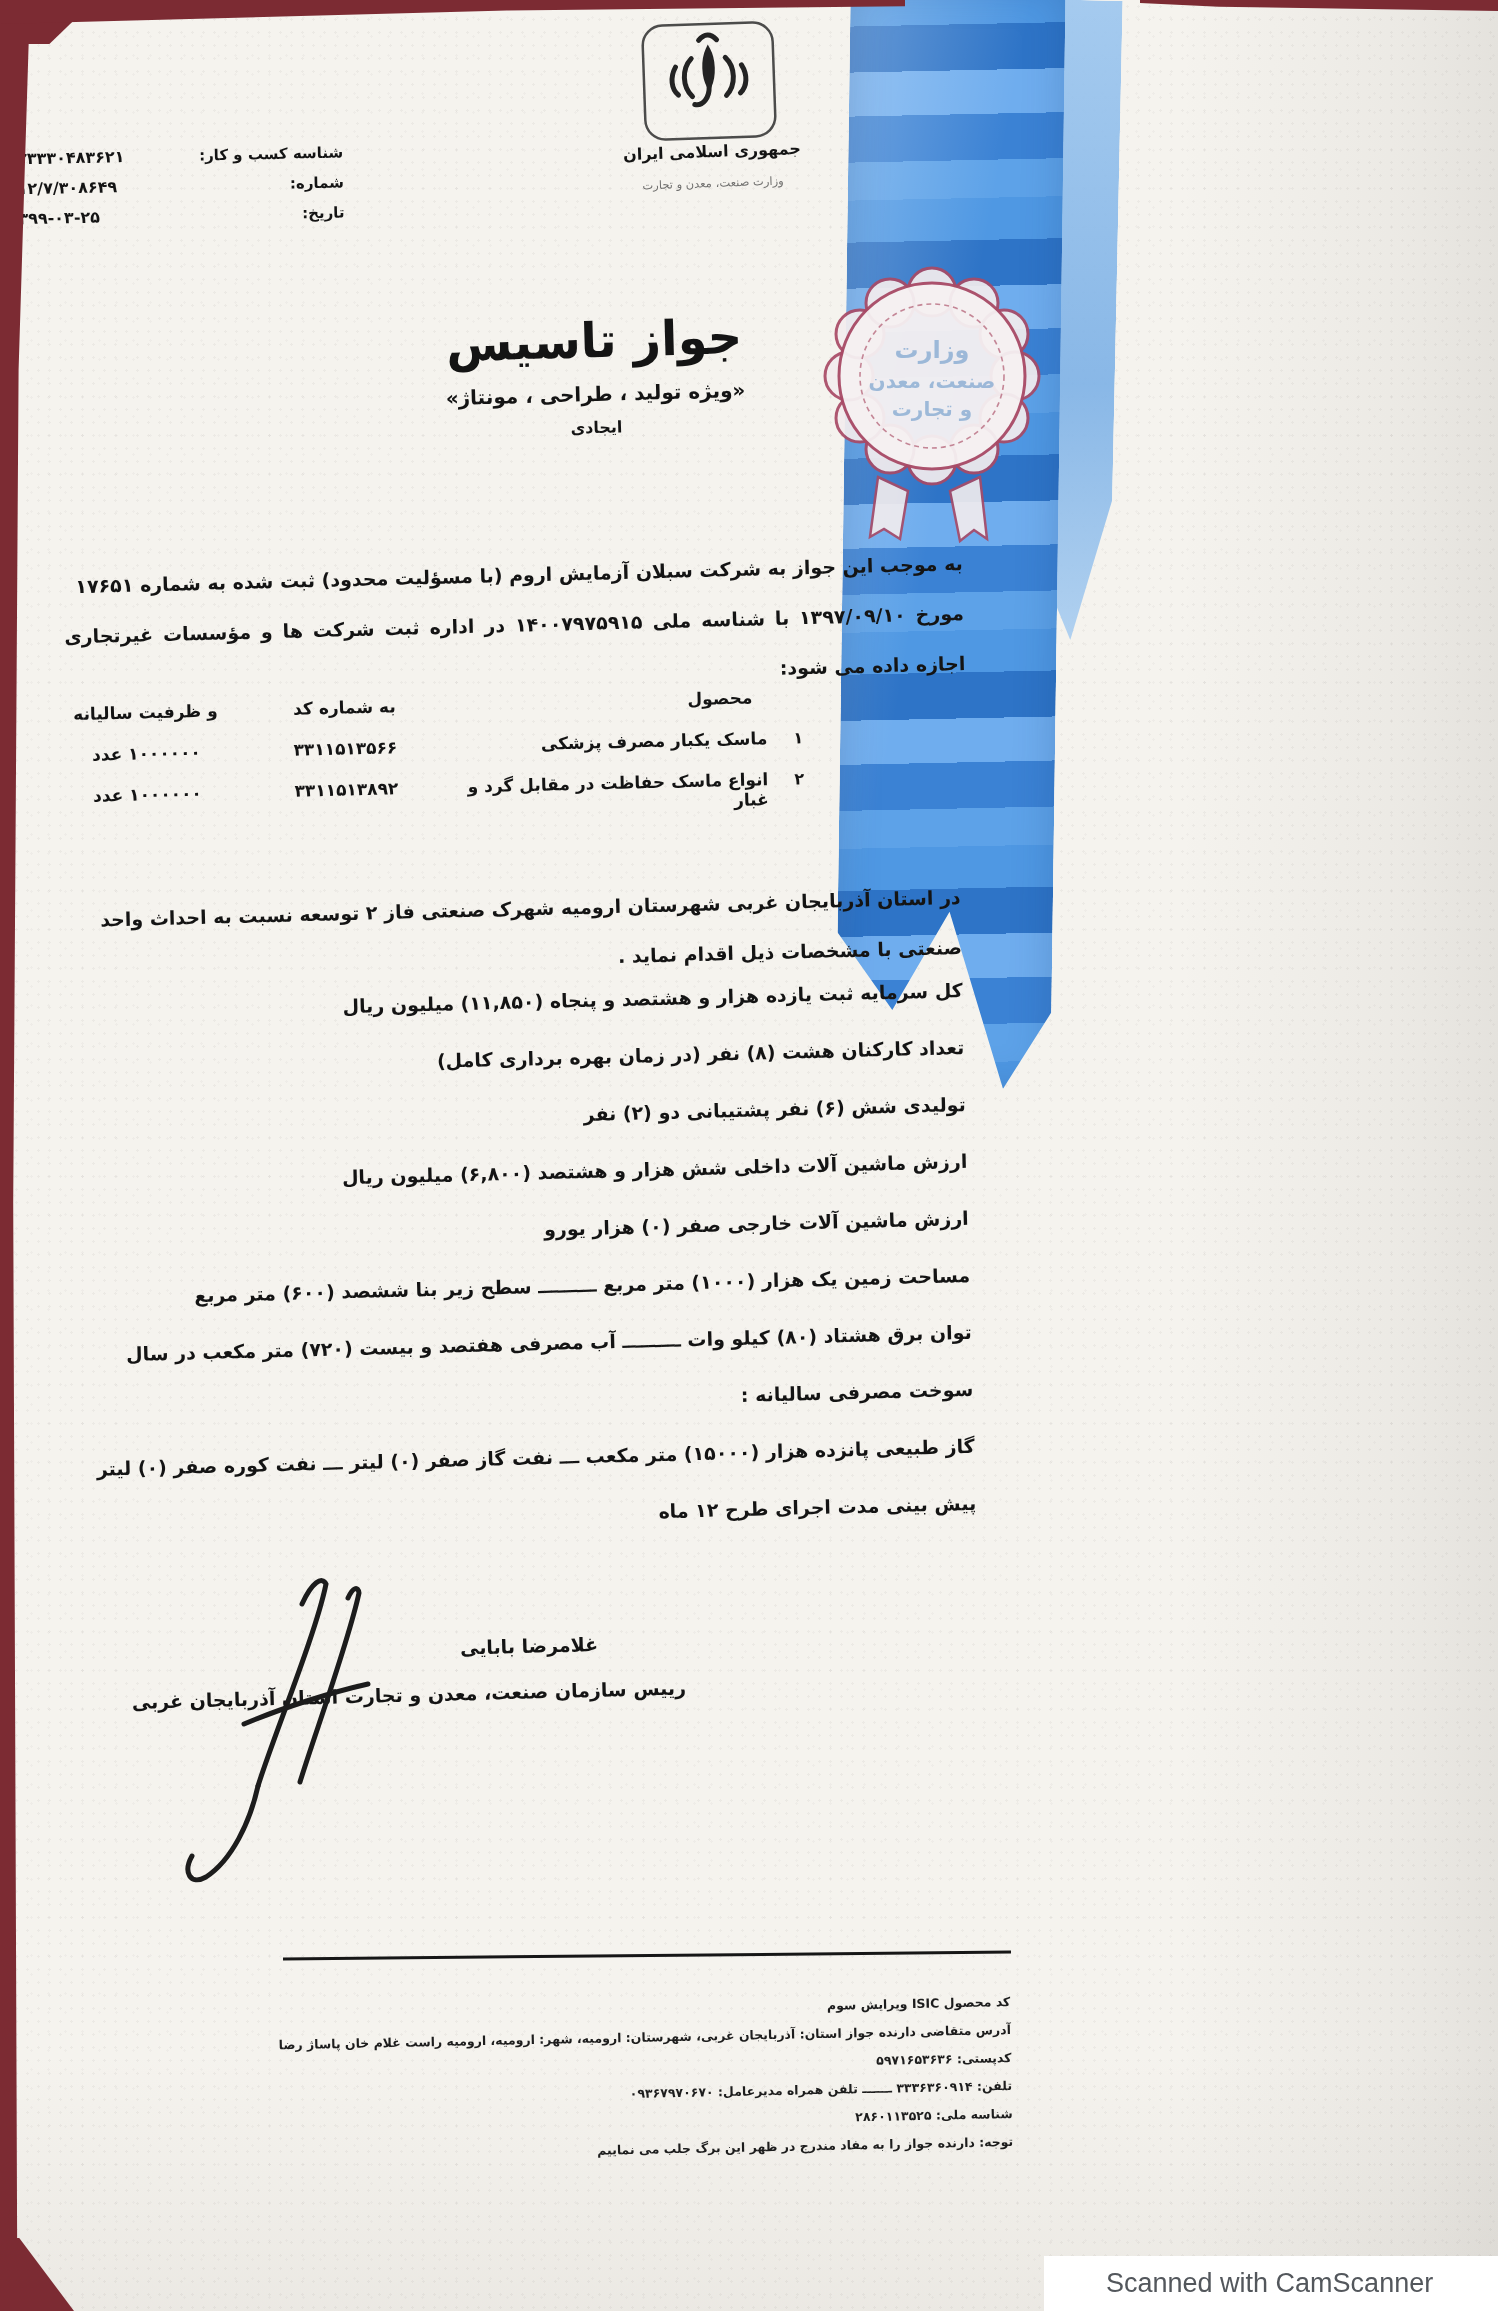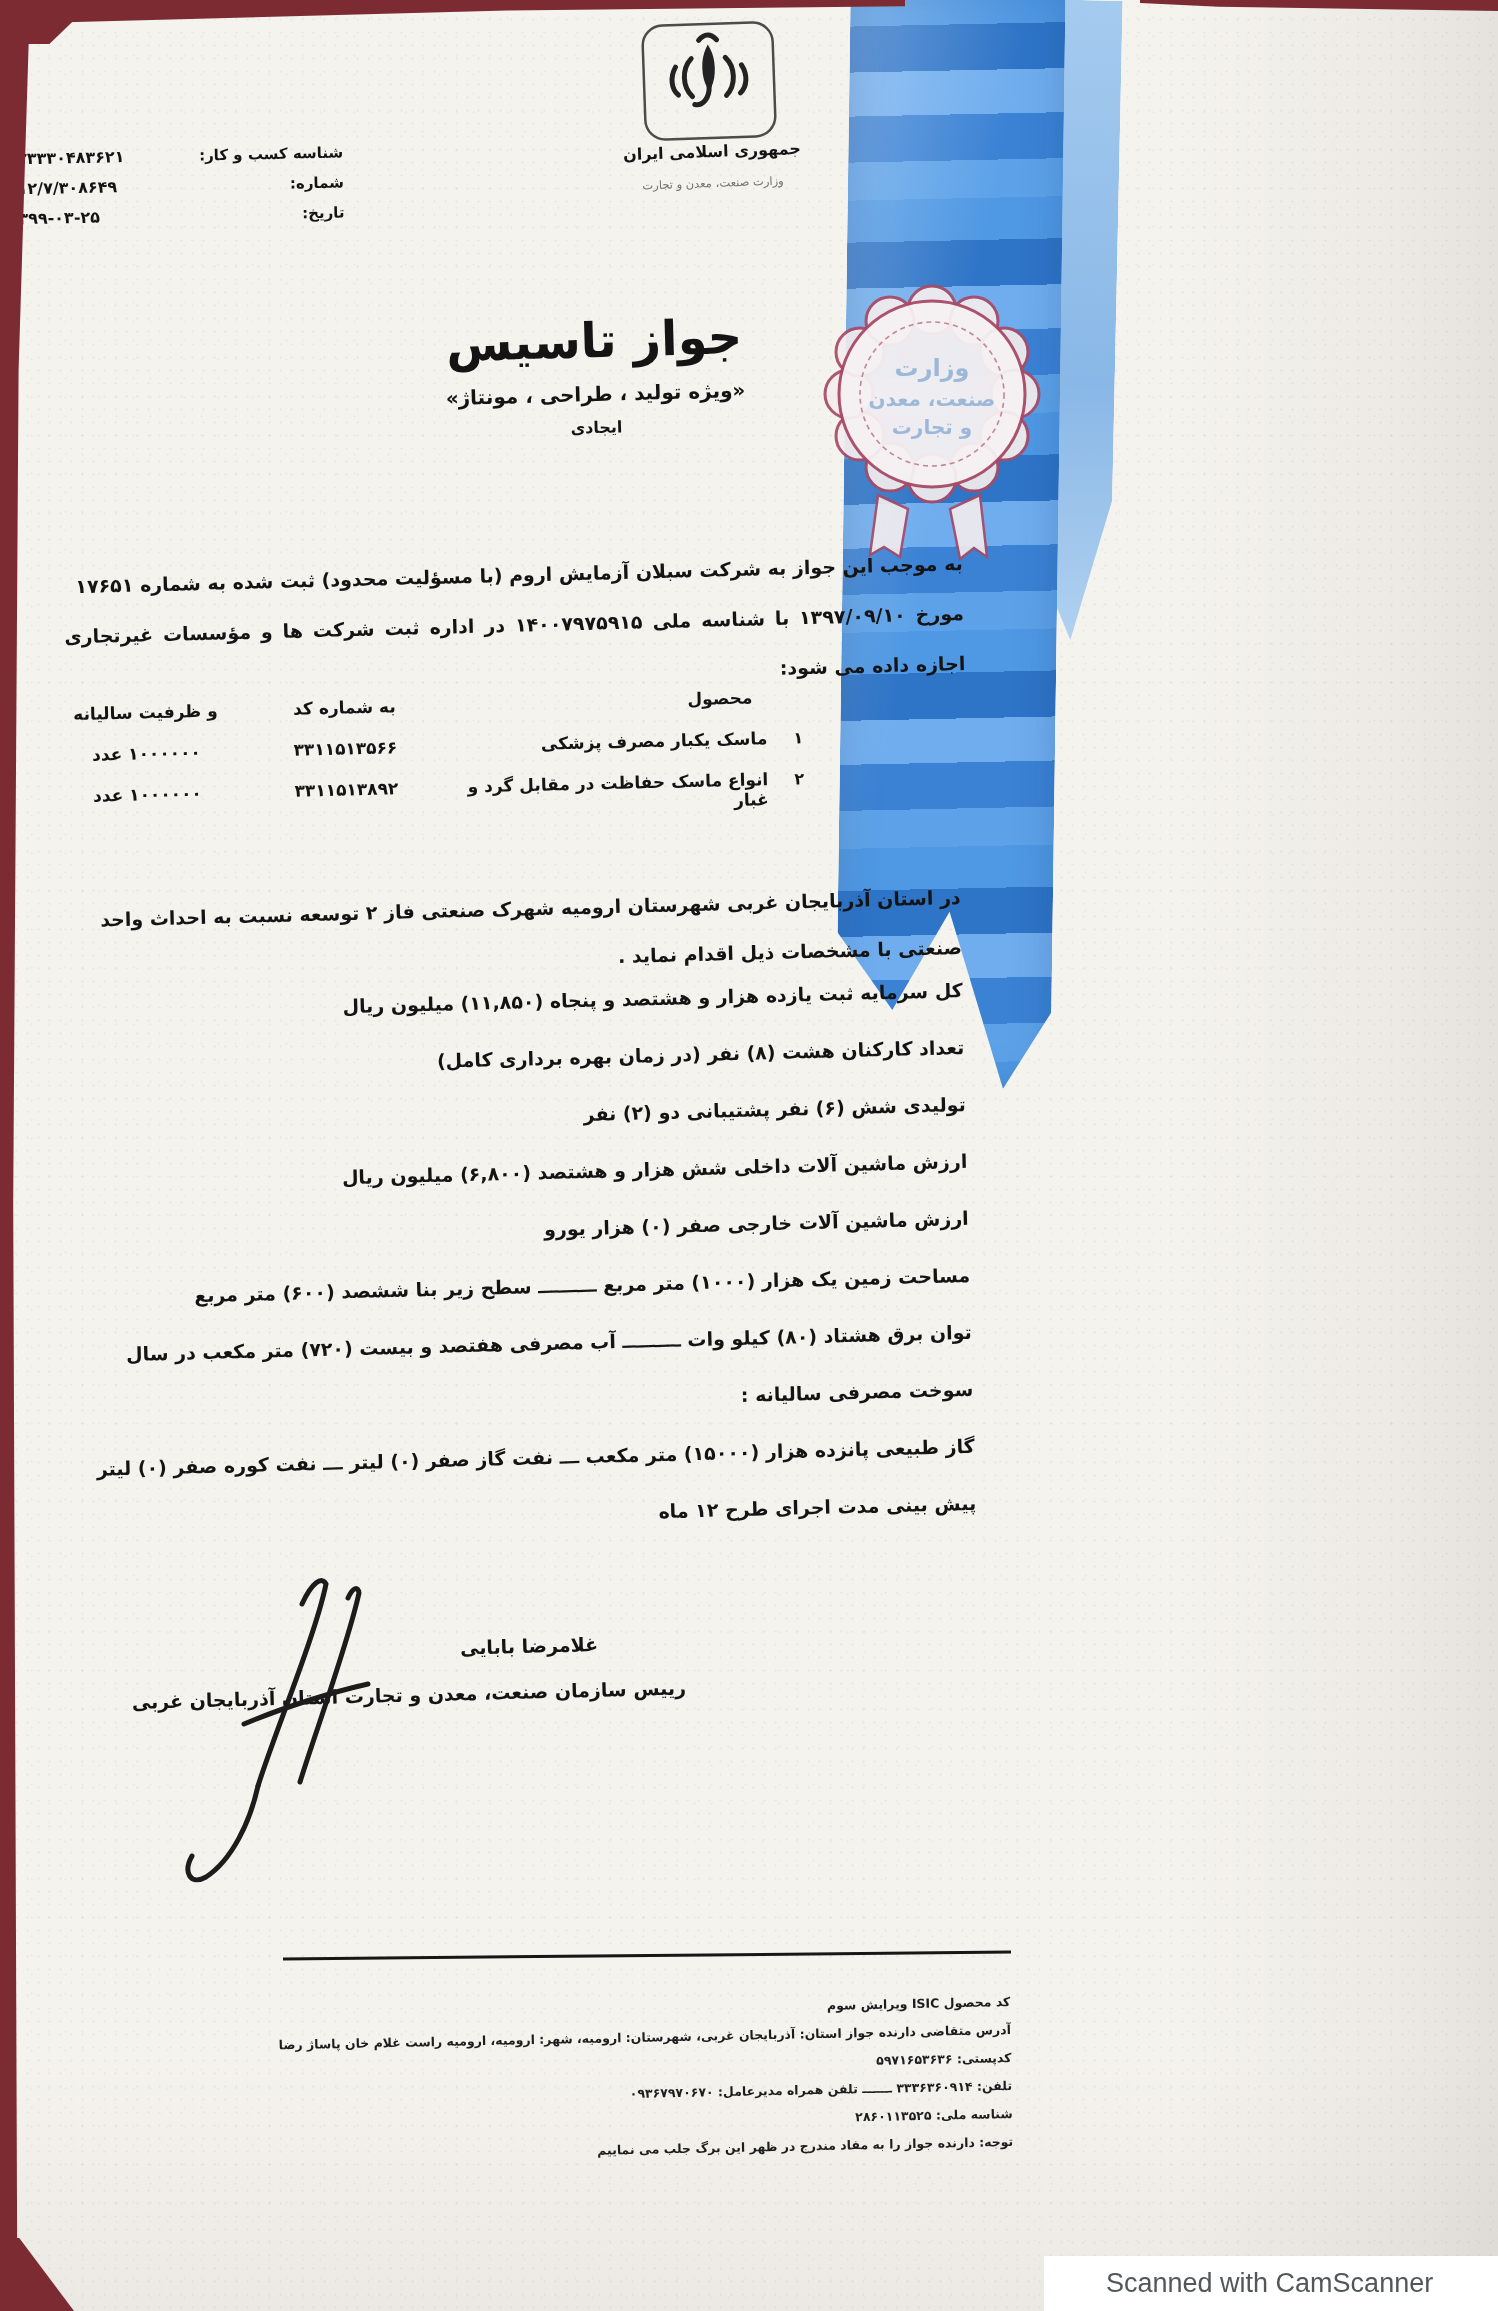--- a/index.html
+++ b/index.html
@@ -33,21 +33,21 @@
         clip-path:polygon(0 0,100% 0,100% 78%,50% 100%,0 86%);transform:rotate(1.2deg);opacity:.9;}
   .ribbon{position:absolute;left:843px;top:-14px;width:215px;height:1102px;z-index:4;
         transform:rotate(0.8deg);
         background:
           linear-gradient(100deg,rgba(255,255,255,.28),rgba(255,255,255,0) 45%),
           repeating-linear-gradient(178deg,
             #4f98e3 0 42px,#2e74c7 42px 88px,#6fadee 88px 132px,
             #3b82d4 132px 178px,#5da2e8 178px 216px);
         clip-path:polygon(0 0,100% 0,100% 93%,78% 100%,52% 84%,26% 93%,0 86%);
         box-shadow:inset 0 0 40px rgba(20,60,120,.25);}
-  .seal-wrap{position:absolute;left:818px;top:280px;width:228px;height:300px;z-index:6;}
+  .seal-wrap{position:absolute;left:818px;top:262px;width:228px;height:300px;z-index:6;}
 
   
   .emblem-box{position:absolute;left:640px;top:20px;width:138px;height:122px;z-index:5;
         transform:rotate(-2deg);}
   .country{position:absolute;left:612px;top:142px;width:200px;z-index:5;text-align:center;
         font-size:16px;font-weight:bold;transform:rotate(-2deg);}
   .ministry{position:absolute;left:608px;top:176px;width:210px;z-index:5;text-align:center;
         font-size:11.5px;color:#3c3c3c;opacity:.72;letter-spacing:1px;transform:rotate(-2deg);}
 
   

